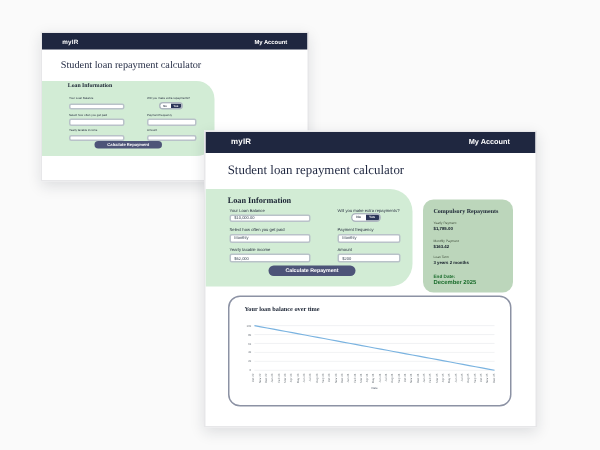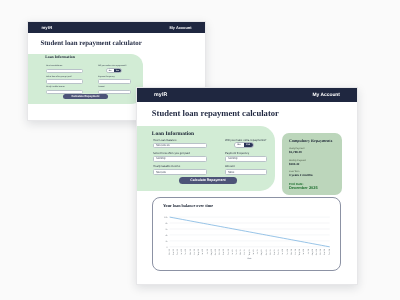--- a/index.html
+++ b/index.html
@@ -17,21 +17,21 @@
     position:absolute;left:0;right:0;top:0;}
   .win-back .topbar{height:11px;padding:0 13.5px;}
   .win-front .topbar{height:14px;padding:0 17px;}
   .brand{font-weight:bold;letter-spacing:.15px;}
   .win-back .brand{font-size:4.2px;}
   .win-front .brand{font-size:5.3px;}
   .acct{font-weight:600;}
   .win-back .acct{font-size:3.9px;}
   .win-front .acct{font-size:4.9px;}
 
-  .pagetitle{font-family:"Liberation Serif",serif;color:#1f2740;font-weight:bold;
+  .pagetitle{font-family:"Liberation Serif",serif;color:#1f2740;font-weight:normal;
     position:absolute;white-space:nowrap;}
   .win-back .pagetitle{font-size:6.85px;left:12.5px;top:18px;}
   .win-front .pagetitle{font-size:8.6px;left:14.8px;top:20px;}
 
   .formpanel{background:#d2ecd5;box-sizing:border-box;position:absolute;left:0;}
   .win-back .formpanel{top:32px;width:115px;height:50px;border-radius:0 12px 12px 0;}
   .win-front .formpanel{top:38px;width:138px;height:65px;border-radius:0 15px 15px 0;}
 
   .formhead{font-family:"Liberation Serif",serif;font-weight:bold;color:#1a2333;
     position:absolute;white-space:nowrap;}

